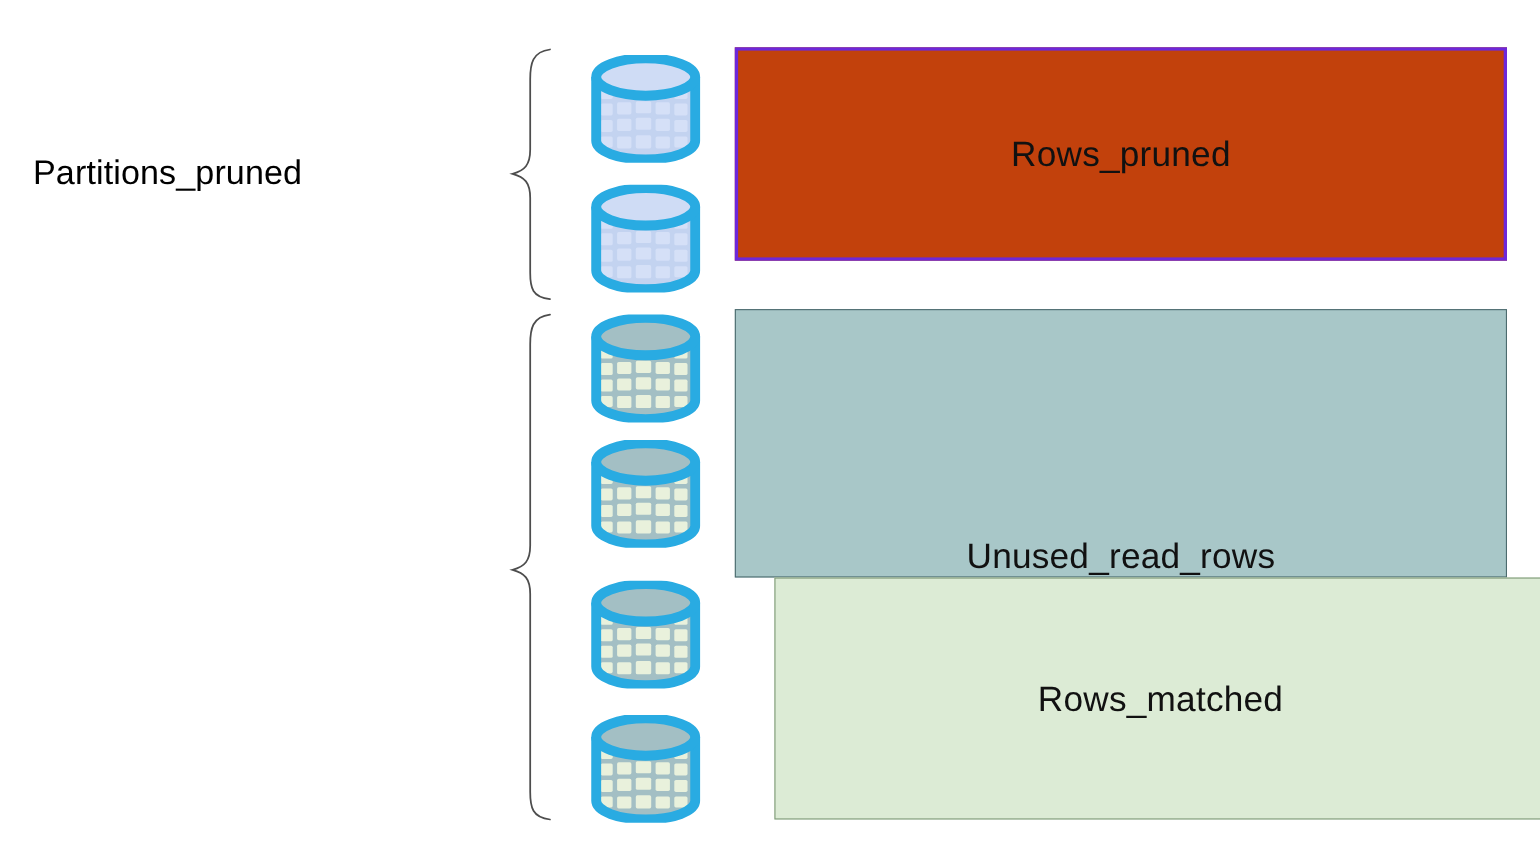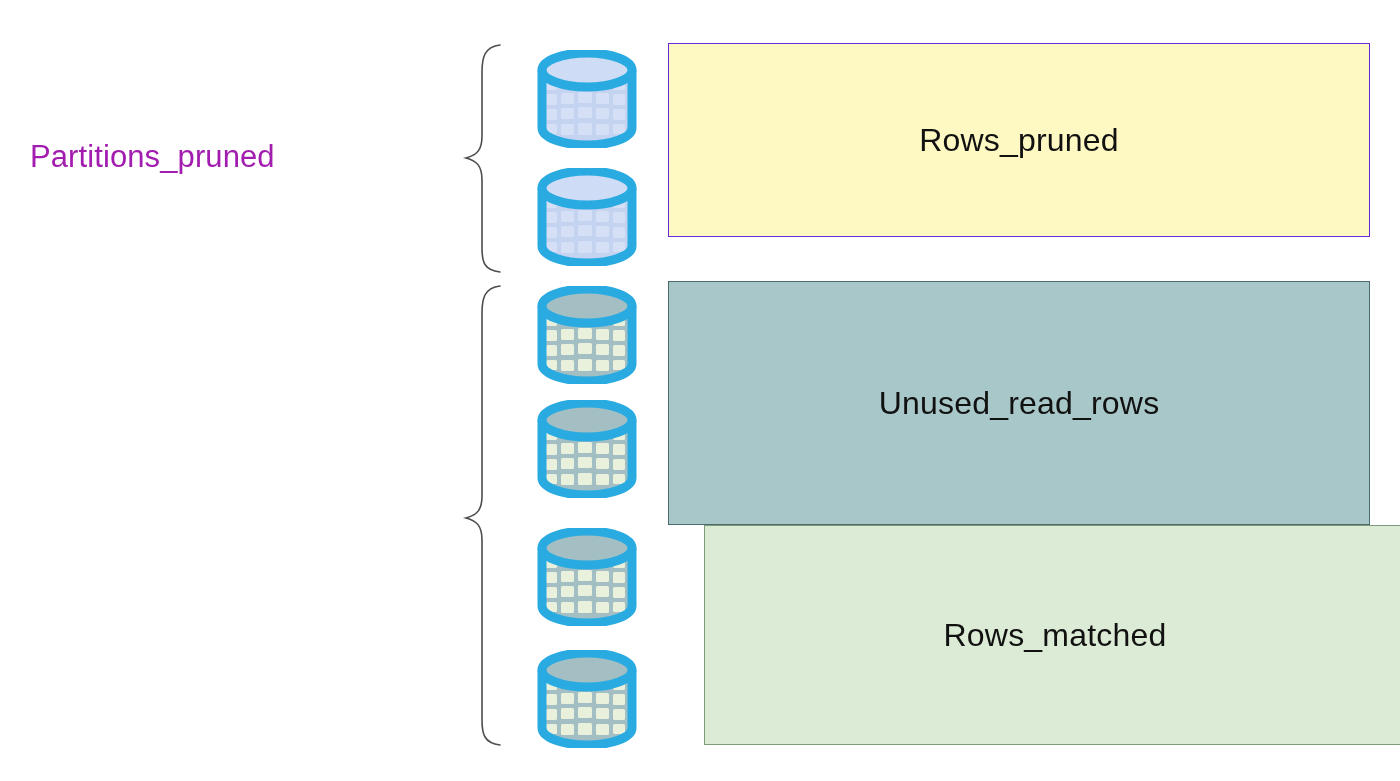--- a/index.html
+++ b/index.html
@@ -18,21 +18,21 @@
   #diagram-root {
     position: absolute;
     inset: 0;
     width: 1400px;
     height: 781px;
   }
 
   
   .group-label {
     position: absolute;
-    color: #a21caf;
+    color: #000000;
     font-size: 31px;
     font-family: "Liberation Sans", sans-serif;
     white-space: nowrap;
     letter-spacing: 0.1px;
   }
   #label-partitions-pruned {
     left: 30px;
     top: 139px;
   }
   #label-partitions-scanned {
@@ -71,28 +71,29 @@
     color: #111111;
     font-size: 32px;
     font-family: "Liberation Sans", sans-serif;
     white-space: nowrap;
     letter-spacing: 0.2px;
   }
 
   #band-rows-pruned {
     top: 43px;
     height: 194px;
-    background: #fef9c3;
-    border: 1px solid #6d28d9;
+    background: #c2410c;
+    border: 3px solid #6d28d9;
   }
   #band-unused-read-rows {
     top: 281px;
     height: 244px;
     background: #a8c7c8;
     border: 1px solid #4c6b6e;
+    align-items: flex-end;
   }
   #band-rows-matched {
     top: 525px;
     height: 220px;
     background: #dcebd5;
     border: 1px solid #7f9a78;
     margin-left: 36px;
   }
 </style>
 </head>

